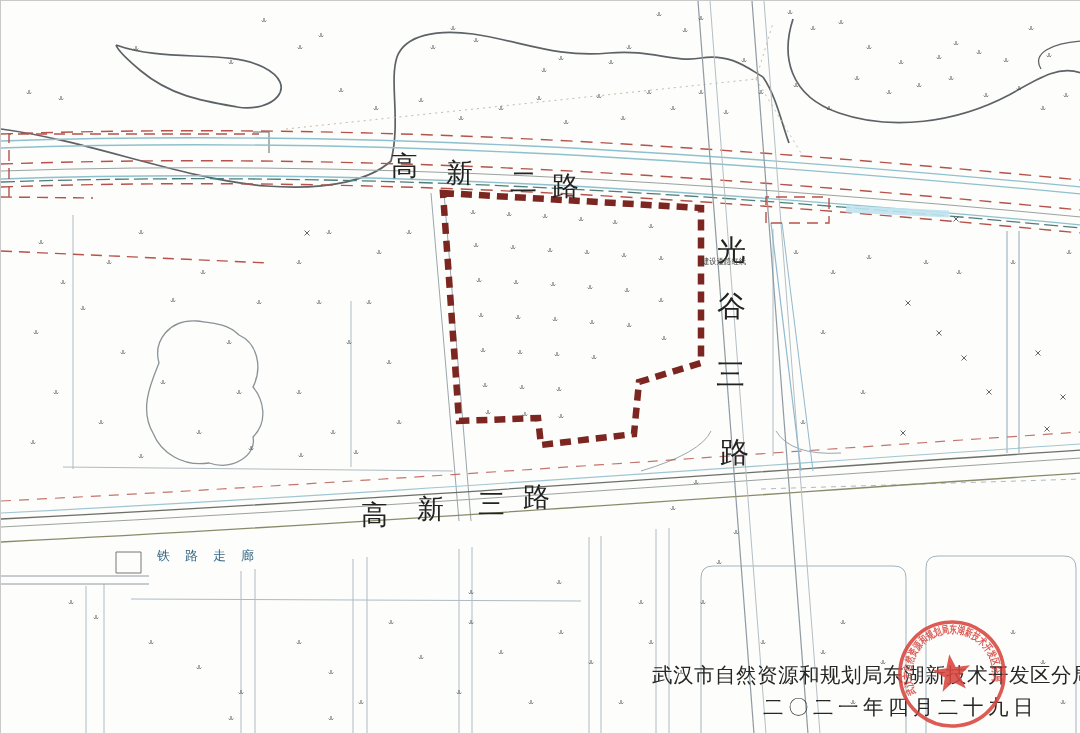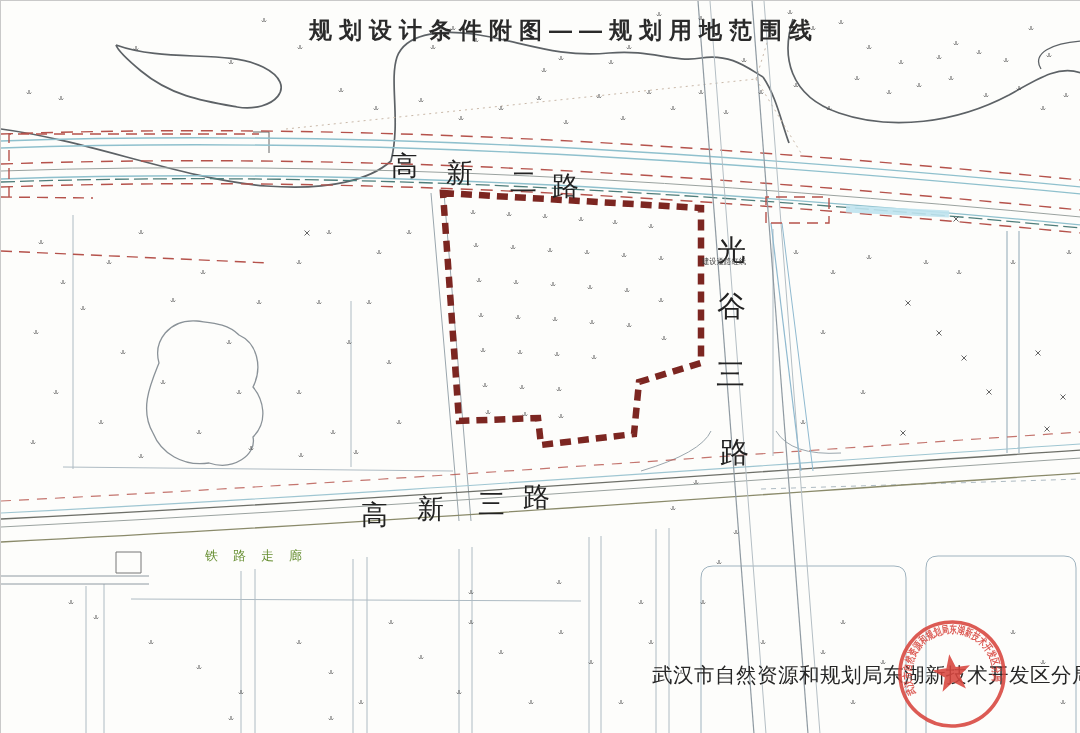--- a/index.html
+++ b/index.html
@@ -14,21 +14,21 @@
   .rchar{font-size:27px;color:#222;font-weight:500;}
   .g2c0{left:390px;top:147px;} .g2c1{left:445px;top:154px;} .g2c2{left:509px;top:163px;} .g2c3{left:551px;top:167px;}
   .g3c0{left:360px;top:496px;} .g3c1{left:416px;top:490px;} .g3c2{left:477px;top:485px;} .g3c3{left:522px;top:478px;}
   .vchar{font-size:29px;color:#222;font-weight:500;}
   .v3c0{left:716px;top:230px;} .v3c1{left:716px;top:286px;} .v3c2{left:715px;top:354px;} .v3c3{left:719px;top:432px;}
   .note{left:543px;top:562px;width:482px;font-size:19.5px;line-height:27px;white-space:normal;
         text-indent:1em;color:#262626;letter-spacing:0.5px;}
   .agency{left:651px;top:660px;font-size:20.5px;letter-spacing:0.5px;color:#262626;}
   .date{left:762px;top:692px;font-size:20.5px;letter-spacing:4.5px;color:#262626;}
   .tiny-road-note{left:701px;top:255px;font-size:8px;color:#3a3a3a;transform:scaleX(.92);transform-origin:left;}
-  .rail-note{left:156px;top:546px;font-size:13px;letter-spacing:15px;color:#4d7c0f;opacity:.85;margin-left:48px;}
+  .rail-note{left:156px;top:546px;font-size:13px;letter-spacing:15px;color:#0c4a6e;opacity:.85;}
 </style>
 </head>
 <body>
 
 <div id="doc">
 
   <svg id="linework" width="1080" height="733" viewBox="0 0 1080 733">
     <defs>
       <symbol id="veg" overflow="visible">
         <path d="M0,-3 L0,1 M-2.3,-0.3 L-1.2,0.7 M2.3,-0.3 L1.2,0.7" stroke="#4d4d4d" stroke-width="0.9" fill="none"></path>
@@ -305,41 +305,41 @@
         <use xlink:href="#xmark" href="#xmark" x="1046" y="428"></use>
         <use xlink:href="#xmark" href="#xmark" x="306" y="232"></use>
         <use xlink:href="#xmark" href="#xmark" x="955" y="218"></use>
       </g>
     <g id="boundary-layer">
         <polygon points="442,192 700,207 700,362 638,381 633,433 540,444 537,417 458,420" fill="none" stroke="#7c2621" stroke-width="6.5" stroke-dasharray="11 7"></polygon>
       </g>
   </svg>
 
   <div class="labels">
-    <div class="lbl title">规划设计条件附图——规划用地范围线</div>
 
     <span class="lbl rchar g2c0">高</span>
     <span class="lbl rchar g2c1">新</span>
     <span class="lbl rchar g2c2">二</span>
     <span class="lbl rchar g2c3">路</span>
 
     <span class="lbl rchar g3c0">高</span>
     <span class="lbl rchar g3c1">新</span>
     <span class="lbl rchar g3c2">三</span>
     <span class="lbl rchar g3c3">路</span>
 
     <span class="lbl vchar v3c0">光</span>
     <span class="lbl vchar v3c1">谷</span>
     <span class="lbl vchar v3c2">三</span>
     <span class="lbl vchar v3c3">路</span>
 
     <div class="lbl tiny-road-note">建设道路红线</div>
     <div class="lbl rail-note">铁路走廊</div>
 
     <div class="lbl agency">武汉市自然资源和规划局东湖新技术开发区分局</div>
+    <div class="lbl date">二〇二一年四月二十九日</div>
   </div>
 
   <svg id="sealsvg" width="1080" height="733" viewBox="0 0 1080 733">
     <g transform="rotate(-8 951 673)" opacity="0.88">
       <circle cx="951" cy="673" r="52" fill="none" stroke="#d8453e" stroke-width="3.6"></circle>
       <path fill="#d8453e" d="M951,653 L955.7,666.5 L970,666.8 L958.6,675.5 L962.8,689.2 L951,681 L939.2,689.2 L943.4,675.5 L932,666.8 L946.3,666.5 Z"></path>
       <path id="sealArc" fill="none" d="M912.5,687 A41,41 0 1 1 989.5,687"></path>
       <text font-size="10.5" fill="#d8453e" font-weight="bold">
         <textPath href="#sealArc" xlink:href="#sealArc" startOffset="0" textLength="156" lengthAdjust="spacingAndGlyphs">武汉市自然资源和规划局东湖新技术开发区分局</textPath>
       </text>

